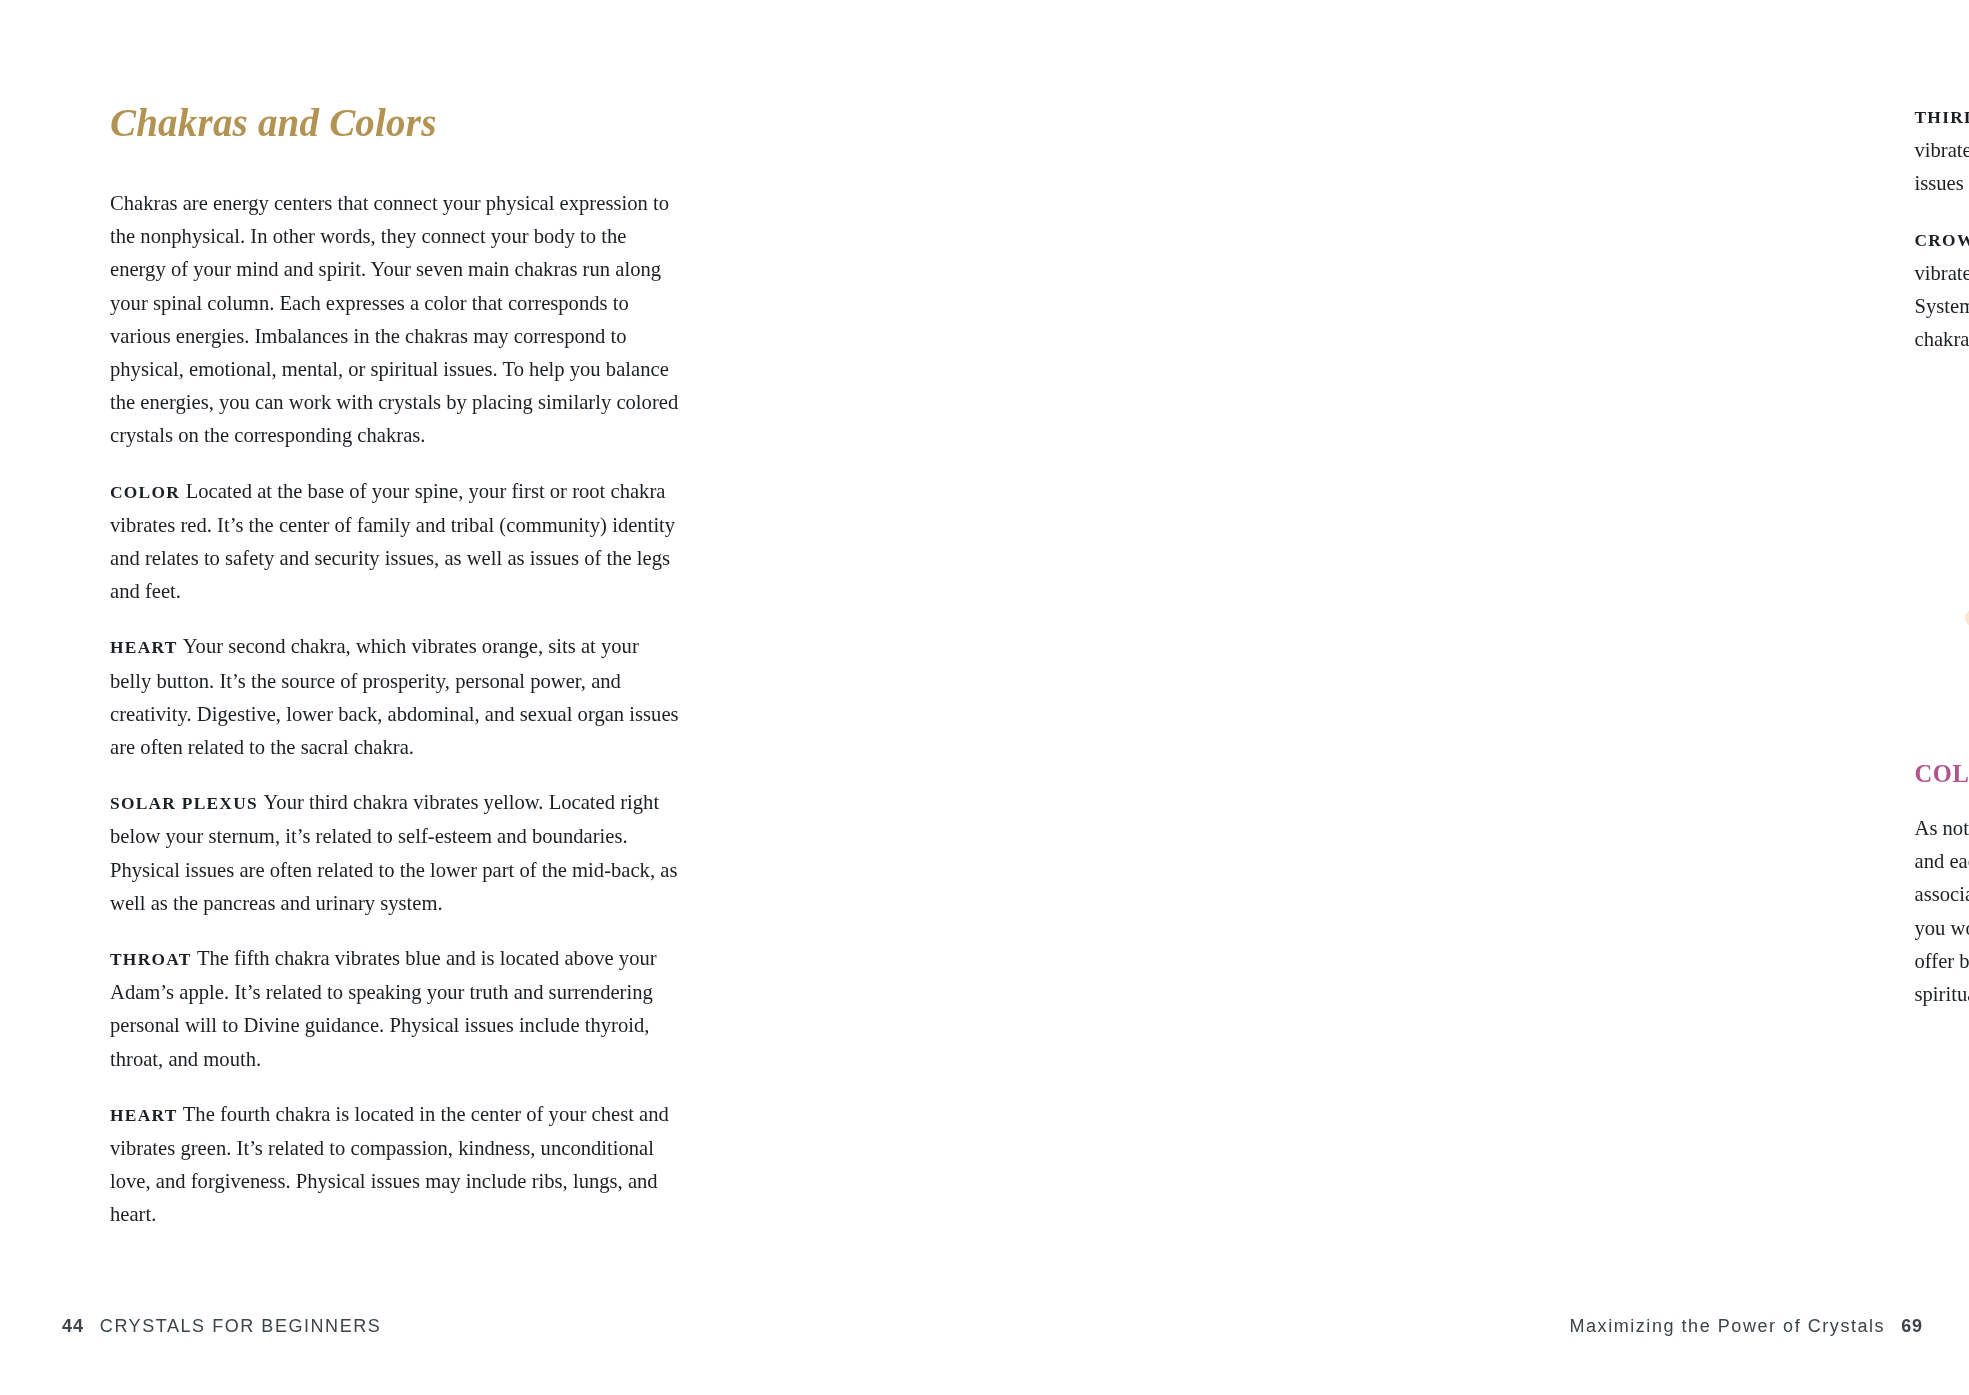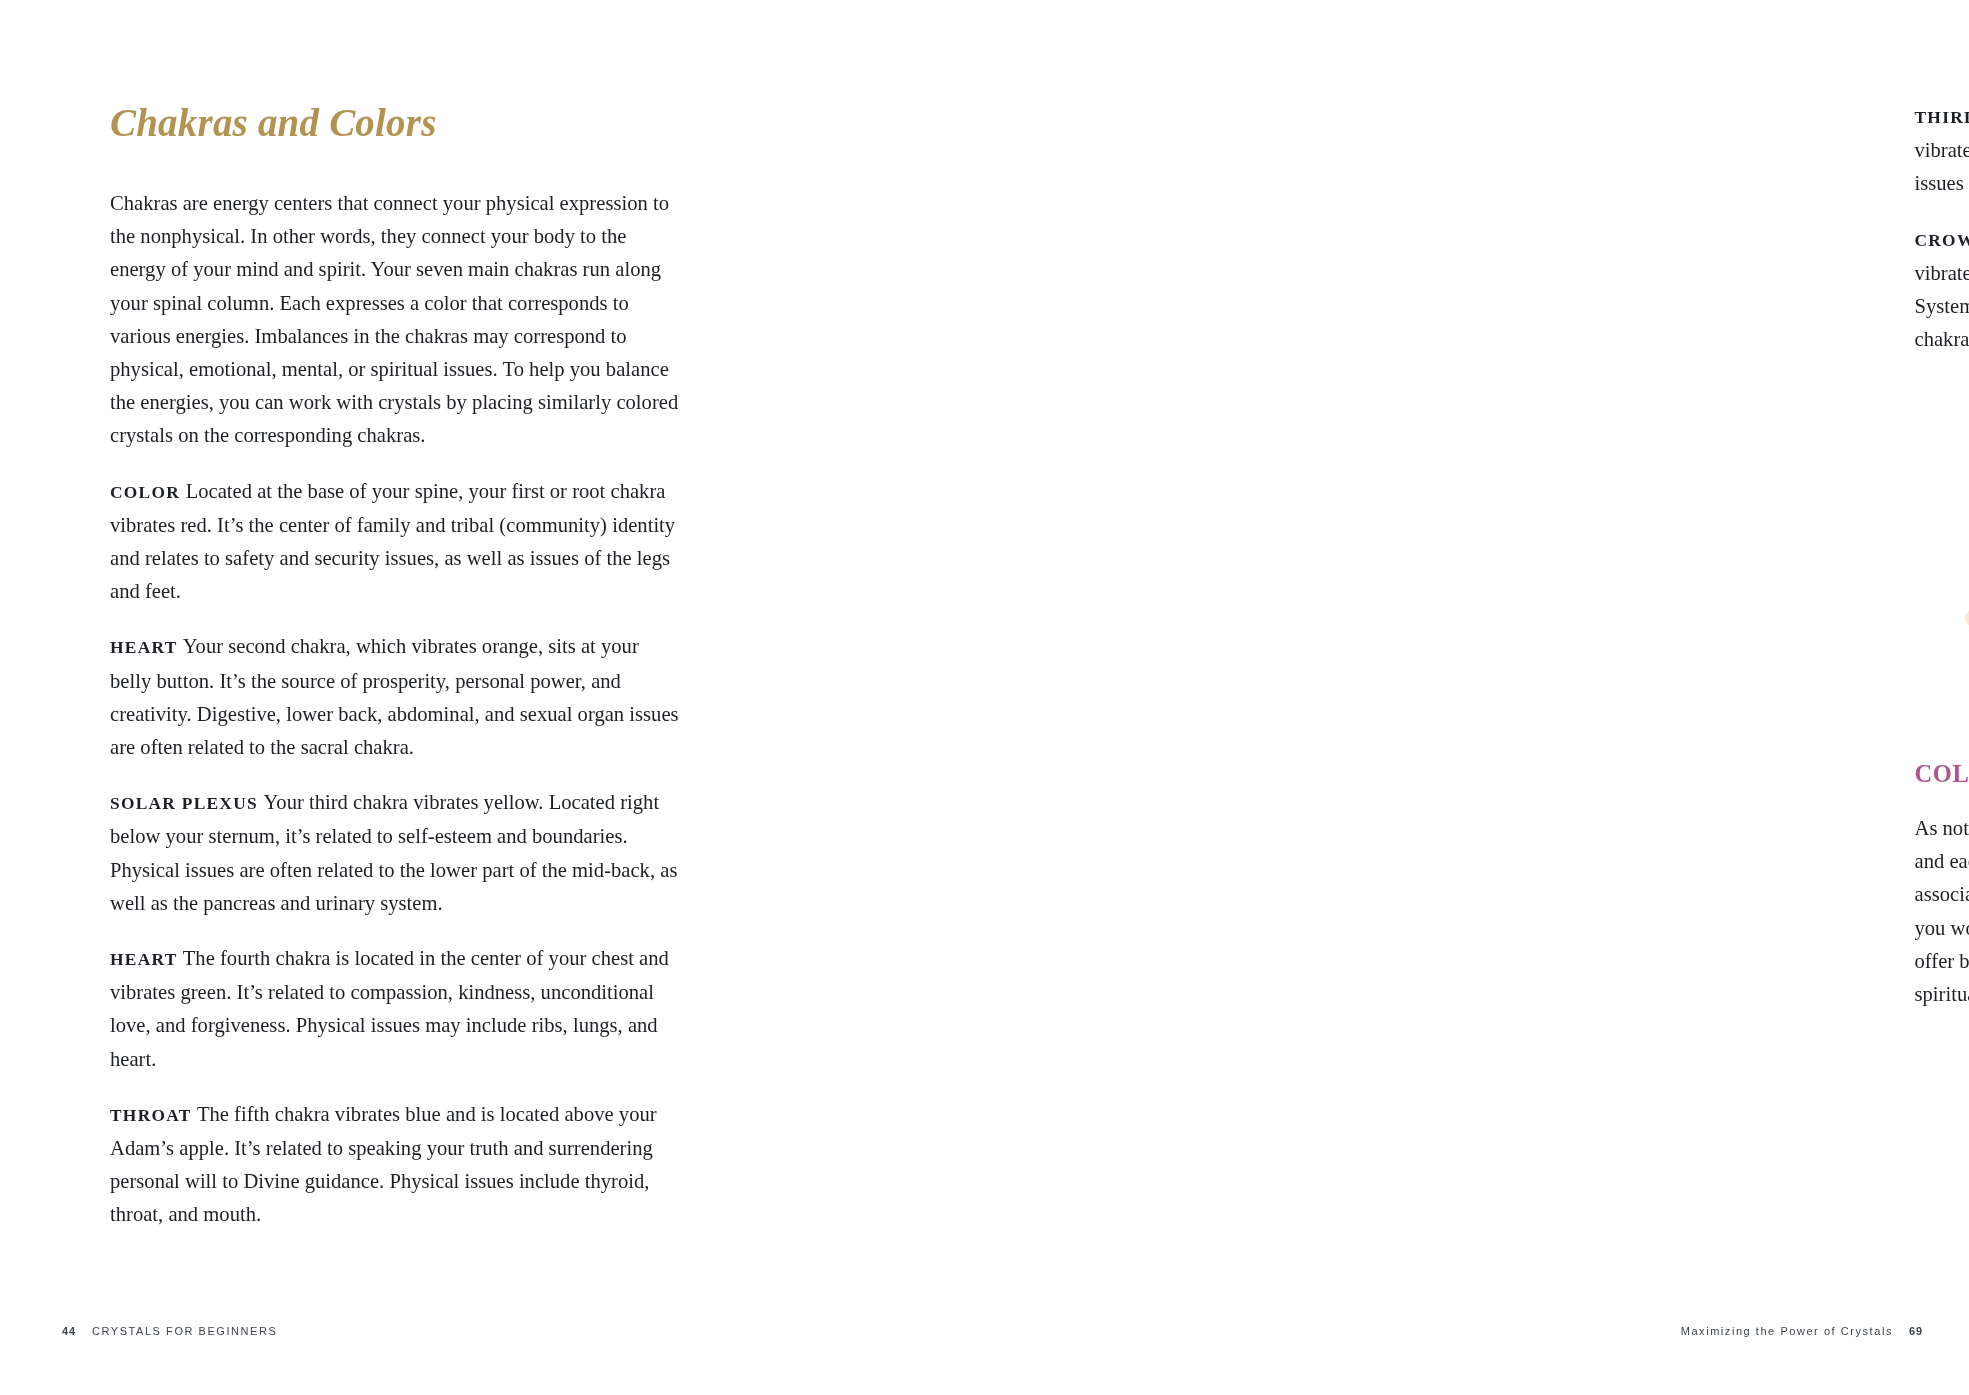--- a/index.html
+++ b/index.html
@@ -93,21 +93,21 @@
     width: 600px;
     height: 450px;
   }
   .diagram svg { display: block; }
 
   
   .folio {
     position: absolute;
     bottom: 58px;
     font-family: "Liberation Sans", "DejaVu Sans", sans-serif;
-    font-size: 11px;
+    font-size: 18px;
     letter-spacing: 1.55px;
     color: #3d434a;
     display: flex;
     align-items: baseline;
     gap: 16px;
   }
   .folio-left  { left: 62px; }
   .folio-right { right: 46px; }
   .folio .num { font-weight: bold; letter-spacing: 0.9px; }
 </style>
@@ -123,23 +123,23 @@
       <h1 class="chapter-title">Chakras and Colors</h1>
 
       <p class="body">Chakras are energy centers that connect your physical expression to the nonphysical. In other words, they connect your body to the energy of your mind and spirit. Your seven main chakras run along your spinal column. Each expresses a color that corresponds to various energies. Imbalances in the chakras may correspond to physical, emotional, mental, or spiritual issues. To help you balance the energies, you can work with crystals by placing similarly colored crystals on the corresponding chakras.</p>
 
       <p class="body"><span class="lead">COLOR</span><span>Located at the base of your spine, your first or root chakra vibrates red. It’s the center of family and tribal (community) identity and relates to safety and security issues, as well as issues of the legs and feet.</span></p>
 
       <p class="body"><span class="lead">HEART</span><span>Your second chakra, which vibrates orange, sits at your belly button. It’s the source of prosperity, personal power, and creativity. Digestive, lower back, abdominal, and sexual organ issues are often related to the sacral chakra.</span></p>
 
       <p class="body"><span class="lead">SOLAR PLEXUS</span><span>Your third chakra vibrates yellow. Located right below your sternum, it’s related to self-esteem and boundaries. Physical issues are often related to the lower part of the mid-back, as well as the pancreas and urinary system.</span></p>
 
+      <p class="body"><span class="lead">THROAT</span><span>The fifth chakra vibrates blue and is located above your Adam’s apple. It’s related to speaking your truth and surrendering personal will to Divine guidance. Physical issues include thyroid, throat, and mouth.</span></p>
+
       <p class="body"><span class="lead">HEART</span><span>The fourth chakra is located in the center of your chest and vibrates green. It’s related to compassion, kindness, unconditional love, and forgiveness. Physical issues may include ribs, lungs, and heart.</span></p>
-
-      <p class="body"><span class="lead">THROAT</span><span>The fifth chakra vibrates blue and is located above your Adam’s apple. It’s related to speaking your truth and surrendering personal will to Divine guidance. Physical issues include thyroid, throat, and mouth.</span></p>
 
     </div>
 
     <div class="folio folio-left">
       <span class="num">44</span>
       <span>CRYSTALS FOR BEGINNERS</span>
     </div>
 
   </div>
 

